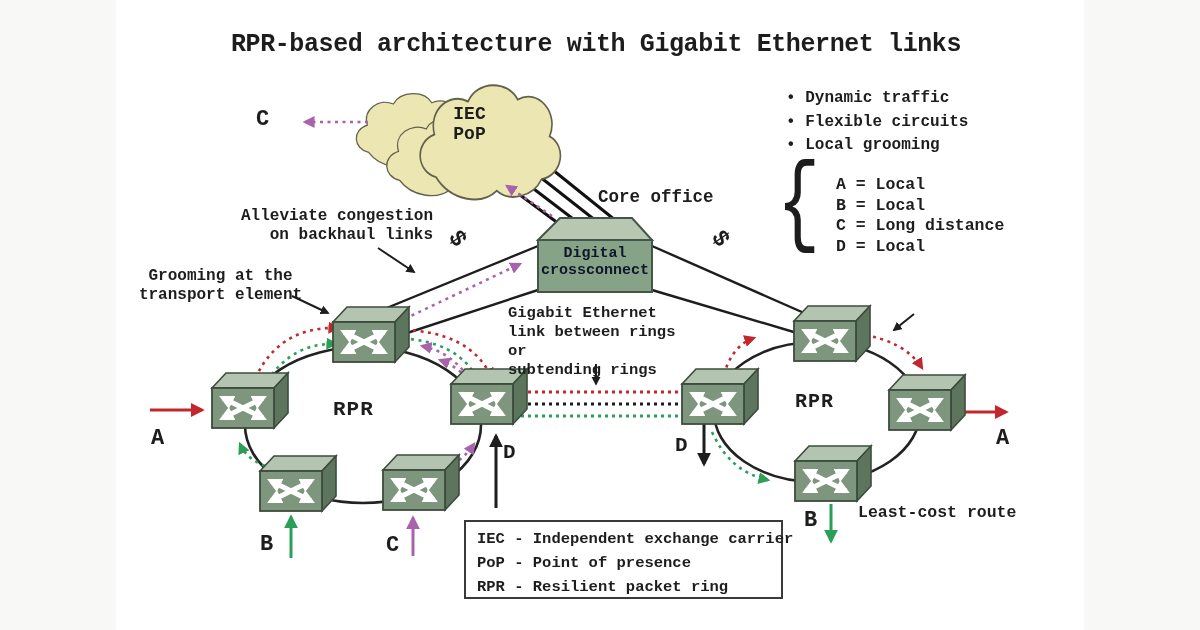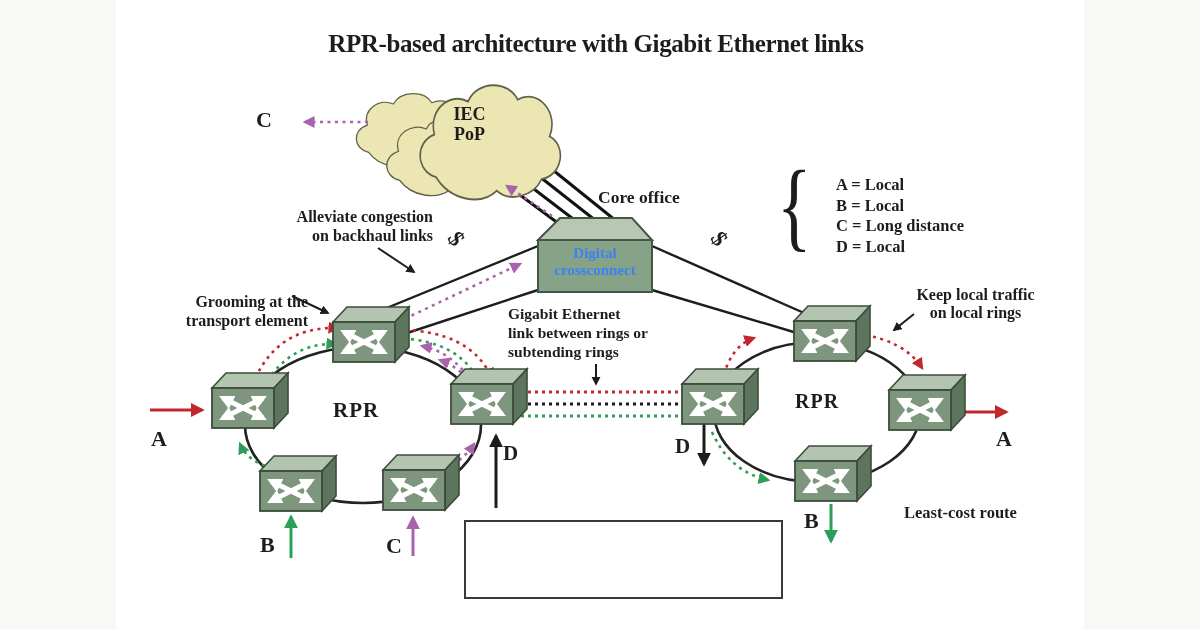--- a/index.html
+++ b/index.html
@@ -1,45 +1,45 @@
 <!DOCTYPE html>
 <html><head>
 <meta charset="utf-8">
 <style>
   html,body{margin:0;padding:0;background:#fff;}
   .stage{position:relative;width:1200px;height:630px;background:#ffffff;overflow:hidden;
-         font-family:Liberation Serif, serif;color:#1d1d1d;}
+         font-family:Liberation Mono, monospace;color:#1d1d1d;}
   .sidestrip{position:absolute;top:0;bottom:0;width:116px;background:#f8f8f6;}
   .sidestrip.right{right:0;}
   svg.layer{position:absolute;left:0;top:0;}
   .t{position:absolute;font-weight:bold;white-space:pre-line;}
   .title{left:96px;top:30px;width:1000px;font-size:25px;letter-spacing:-0.4px;text-align:center;}
   .iecpop{left:417px;top:104px;width:105px;font-size:18px;line-height:20px;text-align:center;}
   .cexit{left:256px;top:107px;font-size:22px;}
   .features{position:absolute;left:786px;top:87px;font-weight:bold;font-size:16px;line-height:23.5px;}
   .features .bullet::before{content:"• ";}
   .brace{left:777px;top:156px;font-size:100px;font-weight:400;transform:scaleX(.72);transform-origin:left top;line-height:100px;}
   .tkey{position:absolute;left:836px;top:175px;font-weight:bold;font-size:16.5px;line-height:20.5px;}
   .coreoffice{left:598px;top:187px;font-size:17.5px;}
   .dollar{font-size:23px;transform:rotate(55deg);}
   .dollar.dl{left:450px;top:226px;}
   .dollar.dr{left:713px;top:226px;}
   .alleviate{left:238px;top:207px;width:195px;font-size:16px;line-height:19px;text-align:right;}
-  .grooming{left:133px;top:292px;width:175px;font-size:16px;line-height:19px;text-align:right;}
-  .dxc{left:538px;top:245px;width:114px;font-size:15px;line-height:17px;color:#3b82f6;text-align:center;}
+  .grooming{left:133px;top:267px;width:175px;font-size:16px;line-height:19px;text-align:center;}
+  .dxc{left:538px;top:245px;width:114px;font-size:15px;line-height:17px;color:#0f172a;text-align:center;}
   .gige{left:508px;top:304px;width:180px;font-size:15.5px;line-height:19px;text-align:left;}
   .keeplocal{left:888px;top:286px;width:175px;font-size:16px;line-height:18px;text-align:center;}
   .rprL{left:333px;top:398px;font-size:21px;letter-spacing:1px;}
   .rprR{left:795px;top:390px;font-size:20px;letter-spacing:1px;}
   .flow{font-size:22px;}
   .fAl{left:151px;top:426px;} .fAr{left:996px;top:426px;}
   .fBl{left:260px;top:532px;} .fCl{left:386px;top:533px;}
   .fDl{left:503px;top:441px;font-size:21px;} .fDr{left:675px;top:434px;font-size:21px;}
   .fBr{left:804px;top:508px;}
-  .leastcost{left:904px;top:503px;font-size:16.5px;}
+  .leastcost{left:858px;top:503px;font-size:16.5px;}
   .legendtext{position:absolute;left:477px;top:527px;font-weight:bold;font-size:15.5px;line-height:24px;}
 </style>
 </head>
 <body>
 
 <div class="stage">
   <div class="sidestrip"></div>
   <div class="sidestrip right"></div>
 
   <svg class="layer" width="1200" height="630" viewBox="0 0 1200 630">
@@ -165,20 +165,25 @@
     </g>
 
     <rect x="465" y="521" width="317" height="77" fill="#ffffff" stroke="#3a3a3a" stroke-width="2"></rect>
   </svg>
 
   <div class="t title">RPR-based architecture with Gigabit Ethernet links</div>
   <div class="t iecpop">IEC
 PoP</div>
   <div class="t cexit">C</div>
 
+  <div class="features">
+    <div class="bullet">Dynamic traffic</div>
+    <div class="bullet">Flexible circuits</div>
+    <div class="bullet">Local grooming</div>
+  </div>
 
   <div class="t brace">{</div>
   <div class="tkey">
     <div>A = Local</div>
     <div>B = Local</div>
     <div>C = Long distance</div>
     <div>D = Local</div>
   </div>
 
   <div class="t coreoffice">Core office</div>
@@ -186,28 +191,31 @@
   <div class="t dollar dr">$</div>
   <div class="t alleviate">Alleviate congestion
 on backhaul links</div>
   <div class="t grooming">Grooming at the
 transport element</div>
   <div class="t dxc">Digital
 crossconnect</div>
   <div class="t gige">Gigabit Ethernet
 link between rings or
 subtending rings</div>
-  <div class="t keeplocal">Keep local traffic
-on local rings</div>
   <div class="t rprL">RPR</div>
   <div class="t rprR">RPR</div>
 
   <div class="t flow fAl">A</div>
   <div class="t flow fBl">B</div>
   <div class="t flow fCl">C</div>
   <div class="t flow fDl">D</div>
   <div class="t flow fDr">D</div>
   <div class="t flow fBr">B</div>
   <div class="t flow fAr">A</div>
 
   <div class="t leastcost">Least-cost route</div>
 
+  <div class="legendtext">
+    <div>IEC - Independent exchange carrier</div>
+    <div>PoP - Point of presence</div>
+    <div>RPR - Resilient packet ring</div>
+  </div>
 </div>
 
 </body></html>

